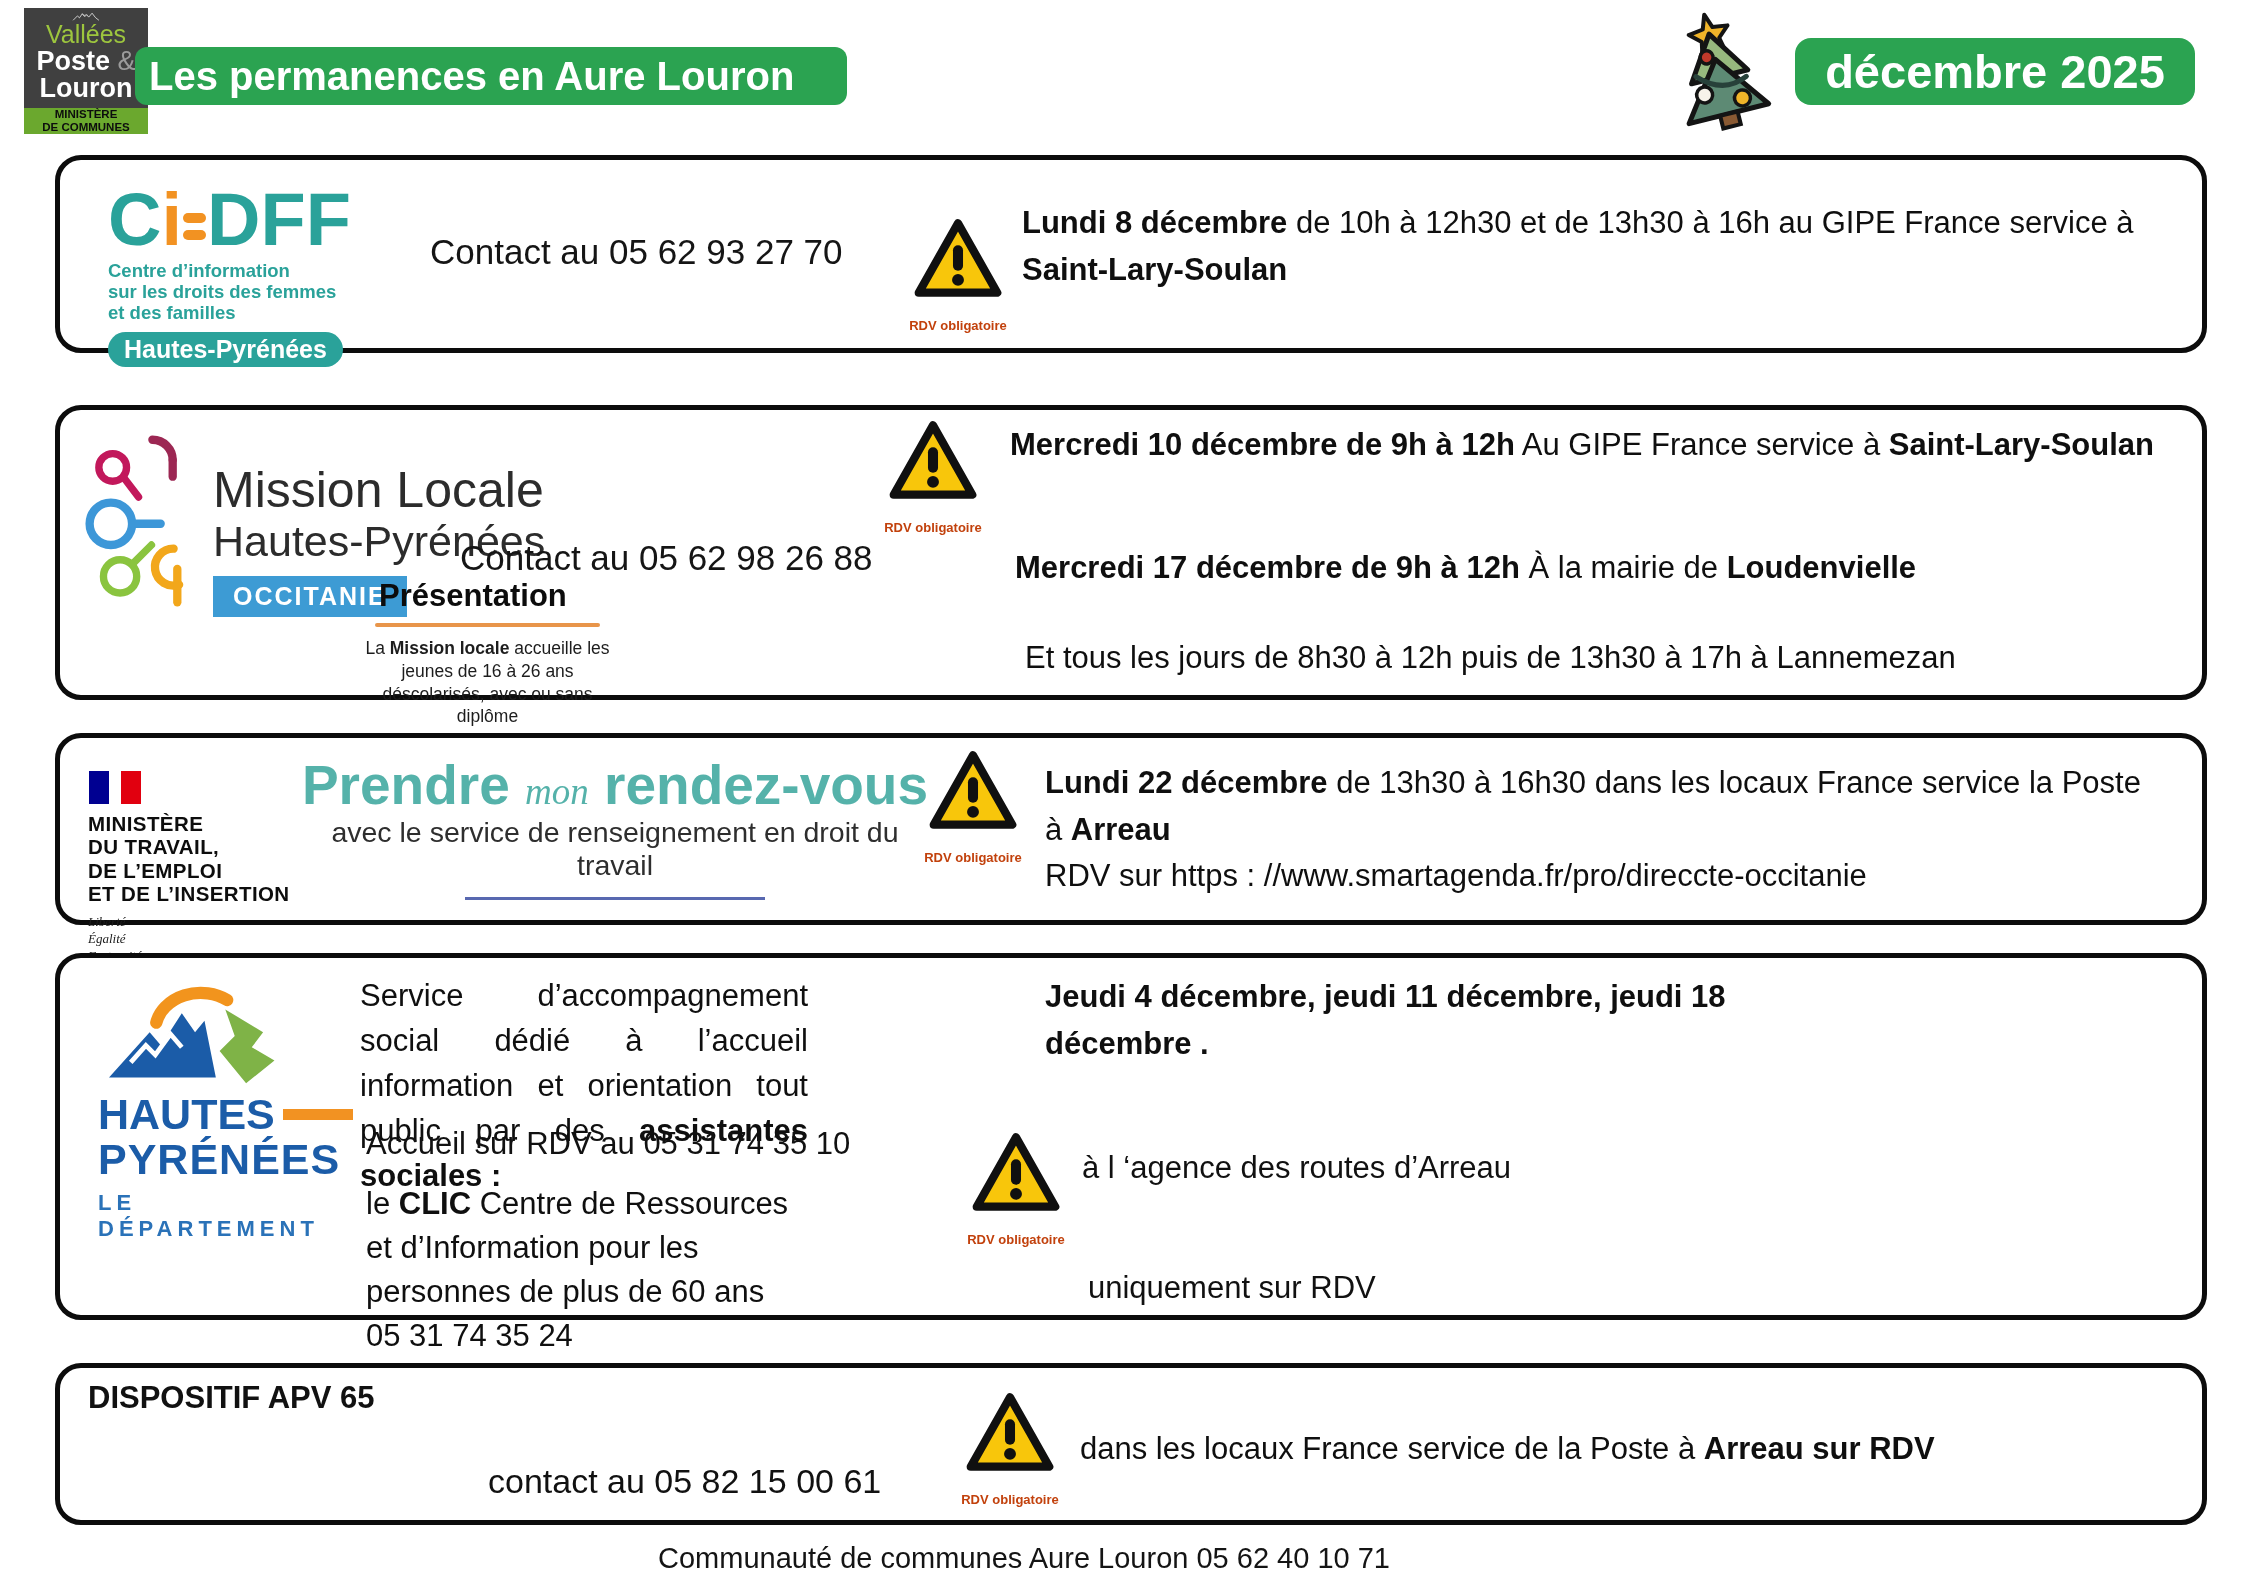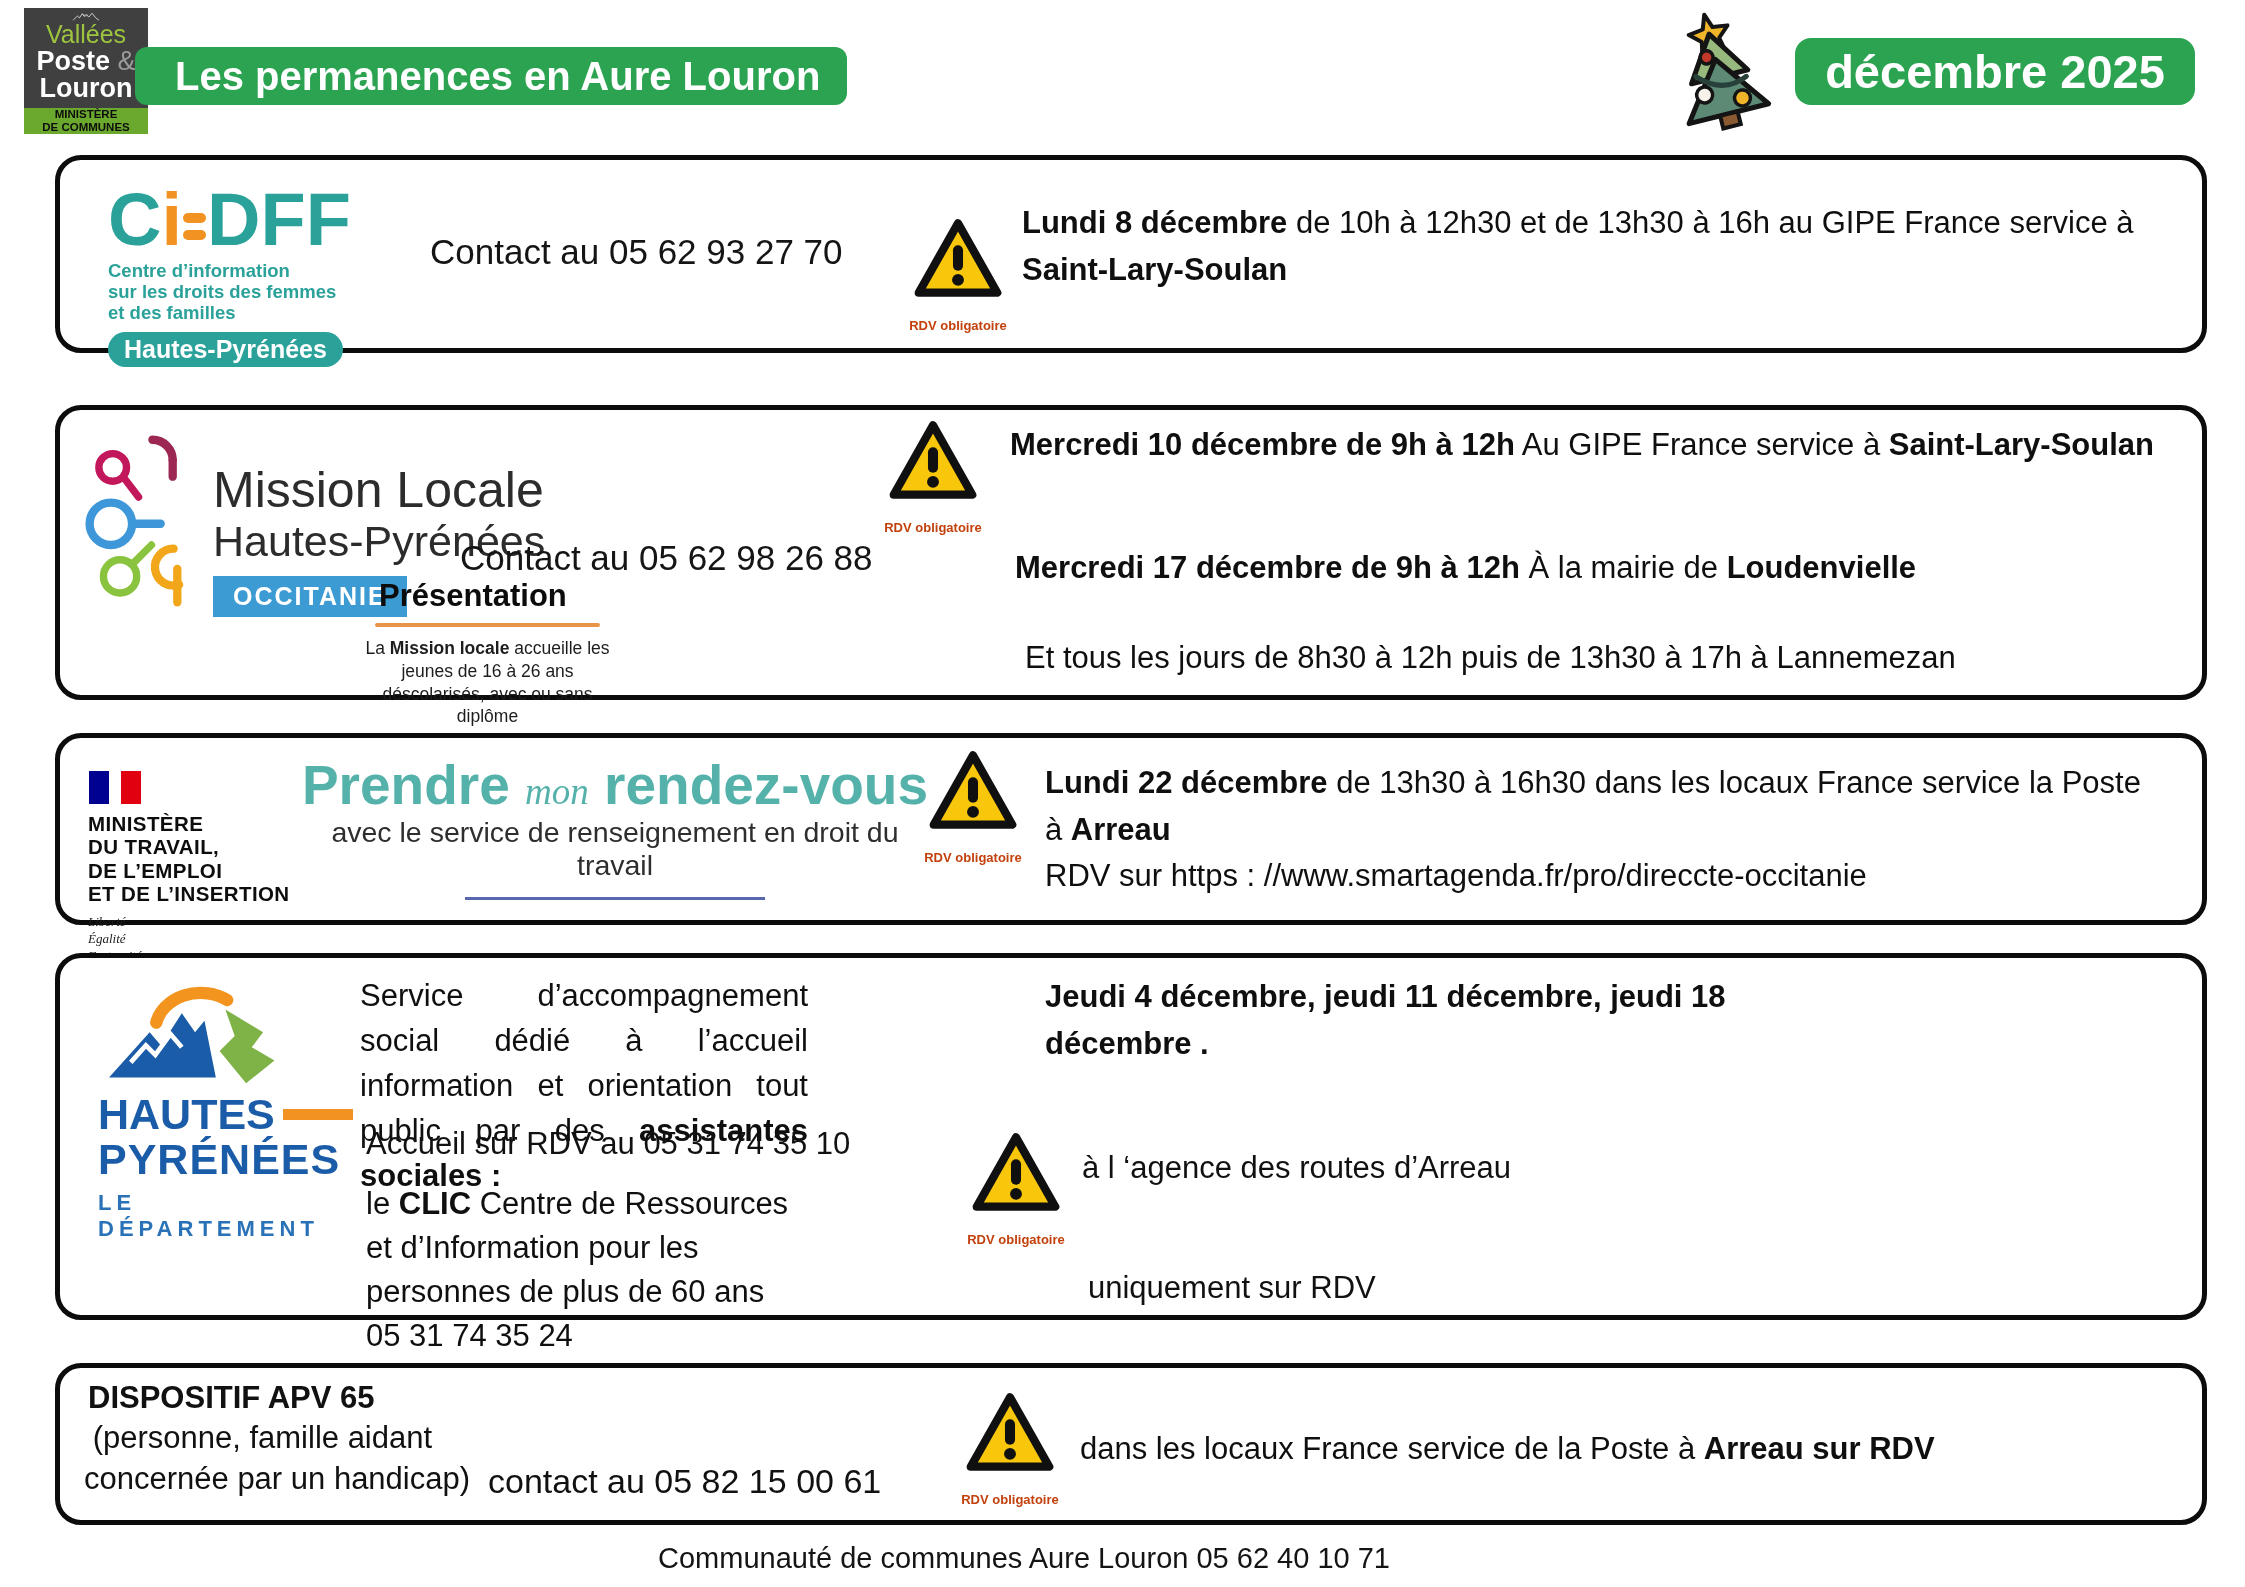--- a/index.html
+++ b/index.html
@@ -13,21 +13,21 @@
   .cc-logo{position:absolute;left:24px;top:8px;width:124px;height:126px;background:#404040;
     display:flex;flex-direction:column;align-items:center;}
   .cc-logo svg{margin-top:4px;}
   .cc-l1{color:#9dc63e;font-size:25px;line-height:1.05;}
   .cc-l2,.cc-l3{color:#fff;font-weight:bold;font-size:27px;line-height:1.02;}
   .cc-amp{color:#9b9b9b;font-weight:normal;}
   .cc-sub{background:var(--logo_green);width:100%;margin-top:5px;flex:1;display:flex;flex-direction:column;
     align-items:center;justify-content:center;color:#0d0d0d;font-weight:bold;font-size:11.5px;line-height:1.15;}
   .title-banner{position:absolute;left:135px;top:47px;width:712px;height:58px;background:var(--green);
     border-radius:12px;color:#fff;font-weight:bold;font-size:40px;display:flex;align-items:center;
-    padding-left:40px;box-sizing:border-box;}
+    padding-left:14px;box-sizing:border-box;}
   .date-banner{position:absolute;left:1795px;top:38px;width:400px;height:67px;background:var(--green);
     border-radius:16px;color:#fff;font-weight:bold;font-size:47px;display:flex;align-items:center;justify-content:center;}
   .tree{position:absolute;left:1642px;top:0px;width:152px;height:132px;}
 
   
   .box{position:absolute;left:55px;width:2152px;border:5px solid #0c0c0c;border-radius:26px;
     background:#fff;box-sizing:border-box;}
   #box-cidff{top:155px;height:198px;}
   #box-ml{top:405px;height:295px;}
   #box-travail{top:733px;height:192px;}
@@ -277,21 +277,20 @@
         <circle cx="50" cy="70" r="6.5" fill="#101010"></circle>
       </svg>
       <div class="rdv-label">RDV obligatoire</div>
     </div>
     <div class="hp-r2">à l ‘agence des routes d’Arreau</div>
     <div class="hp-r3">uniquement sur RDV</div>
   </section>
 
   <section class="box" id="box-apv">
     <div class="apv-title">DISPOSITIF APV 65</div>
-    <div class="apv-sub"> (personne, famille aidant concernée par un handicap)</div>
     <div class="apv-contact">contact au 05 82 15 00 61</div>
     <div class="rdv" style="left:882px;top:22px;">
       <svg viewBox="0 0 100 92">
         <path d="M50 8 L93 84 L7 84 Z" fill="#F8C60B" stroke="#101010" stroke-width="9" stroke-linejoin="round"></path>
         <rect x="44.5" y="32" width="11" height="28" rx="5.5" fill="#101010"></rect>
         <circle cx="50" cy="70" r="6.5" fill="#101010"></circle>
       </svg>
       <div class="rdv-label">RDV obligatoire</div>
     </div>
     <div class="apv-text sched" style="position:absolute;"><span>dans les locaux France service de la Poste à </span><b>Arreau sur RDV</b></div>

